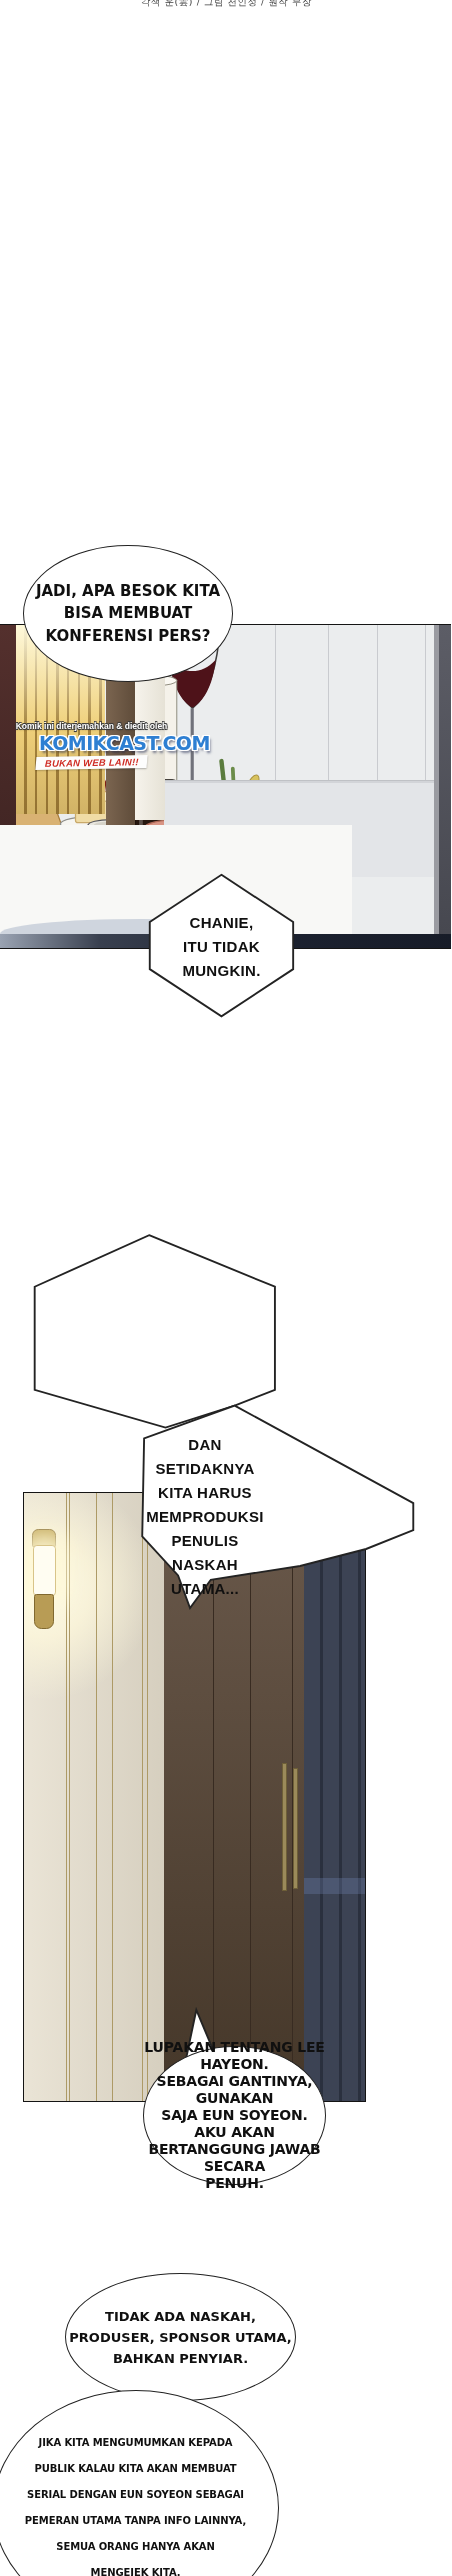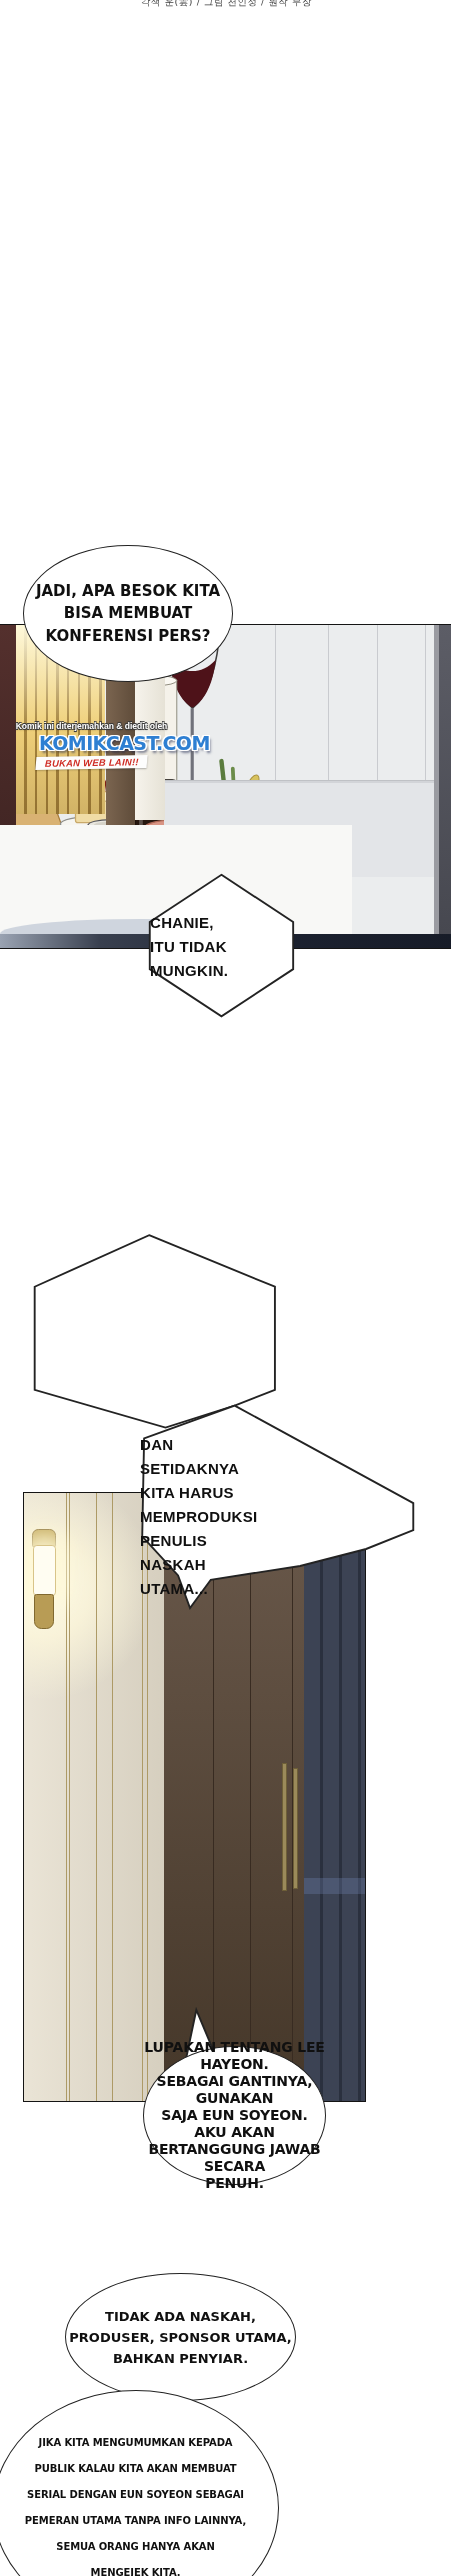--- a/index.html
+++ b/index.html
@@ -40,21 +40,21 @@
   .lamp-glow{position:absolute;left:-69px;top:0;width:189px;height:226px;background:radial-gradient(circle at 88px 94px,rgba(255,252,232,.98) 0%,rgba(255,249,220,.75) 30%,rgba(255,246,210,0) 68%);}
   .lamp-cap{position:absolute;left:8.8px;top:36px;width:21.4px;height:16.4px;background:#c6ad62;border:1.3px solid #8d7439;border-radius:6.3px 6.3px 1.3px 1.3px;}
   .lamp-shade{position:absolute;left:9.4px;top:52px;width:21.4px;height:49px;background:#fffdf2;border:1.3px solid #d8c489;border-radius:3.8px;box-shadow:0 0 19px 10px rgba(255,248,214,.9);}
   .lamp-bracket{position:absolute;left:10.7px;top:101px;width:17.6px;height:33px;background:#b89c55;border:1.3px solid #80682f;border-radius:2.5px 2.5px 7.5px 7.5px;}
 
   
   .bubble-ellipse{position:absolute;background:#fff;border:1.9px solid #222;border-radius:50%;z-index:30;display:flex;align-items:center;justify-content:center;text-align:center;}
   .btxt{white-space:pre-line;color:#101010;text-align:center;}
   .rd{font-family:"DejaVu Sans",sans-serif;font-weight:700;}
   .sq{font-family:"Liberation Sans",sans-serif;font-weight:700;letter-spacing:0.3px;}
-  .freetxt{position:absolute;z-index:35;white-space:pre-line;text-align:left;color:#101010;}
+  .freetxt{position:absolute;z-index:35;white-space:pre-line;text-align:center;color:#101010;}
 
   .svg-layer{position:absolute;left:0;top:0;z-index:30;pointer-events:none;}
 
   
   .watermark{position:absolute;left:15px;top:721px;width:153px;text-align:center;z-index:40;}
   .wm1{font-size:8.5px;font-weight:700;color:#fff;font-family:"Liberation Sans",sans-serif;
        text-shadow:-0.6px -0.6px 0 #3a3a3a,0.6px -0.6px 0 #3a3a3a,-0.6px 0.6px 0 #3a3a3a,0.6px 0.6px 0 #3a3a3a,0 1.3px 1.9px rgba(0,0,0,.5);}
   .wm2{font-size:19px;font-weight:900;letter-spacing:-0.6px;color:#2e7fd2;font-family:"DejaVu Sans",sans-serif;margin-top:1.3px;
        text-shadow:-1.3px 0 0 #fff,1.3px 0 0 #fff,0 -1.3px 0 #fff,0 1.3px 0 #fff,-1.3px -1.3px 0 #fff,1.3px 1.3px 0 #fff,-1.3px 1.3px 0 #fff,1.3px -1.3px 0 #fff,1.9px 3.1px 2.5px rgba(20,30,70,.55);padding-left:24px;}
   .wm3{display:inline-block;background:#fdfdfd;transform:skewX(-6deg) rotate(-1deg);padding:0.6px 8.8px 1.3px;margin-top:1.9px;box-shadow:0 0.6px 1.9px rgba(0,0,0,.35);}

